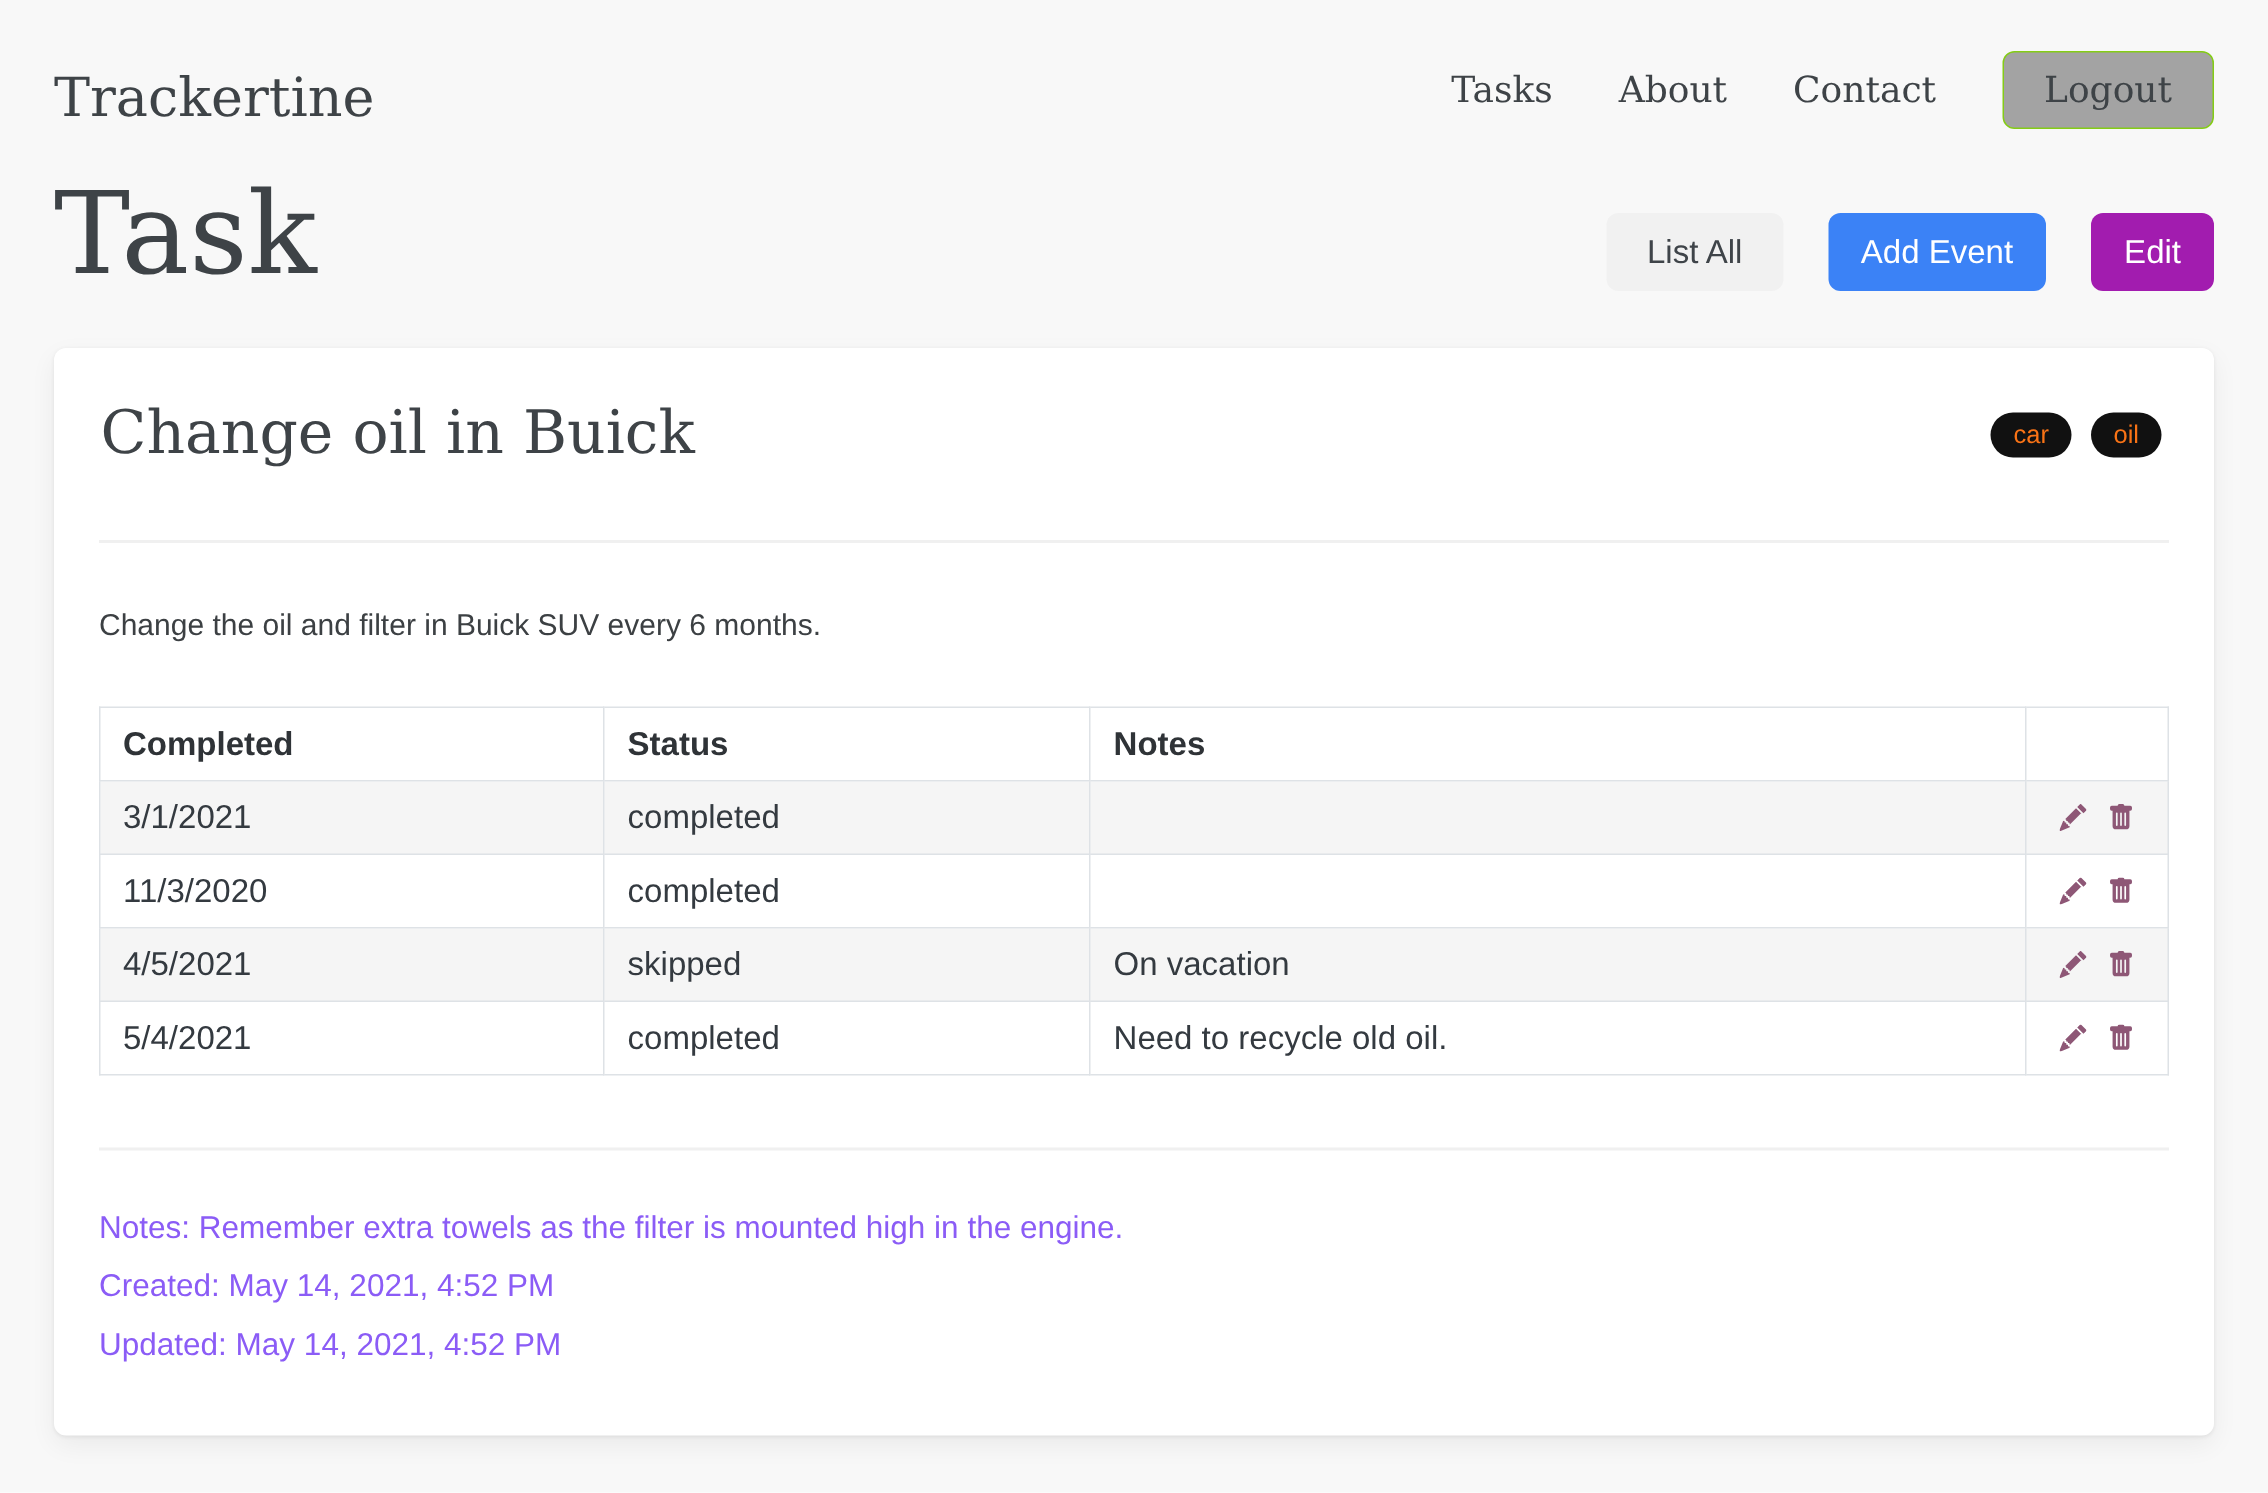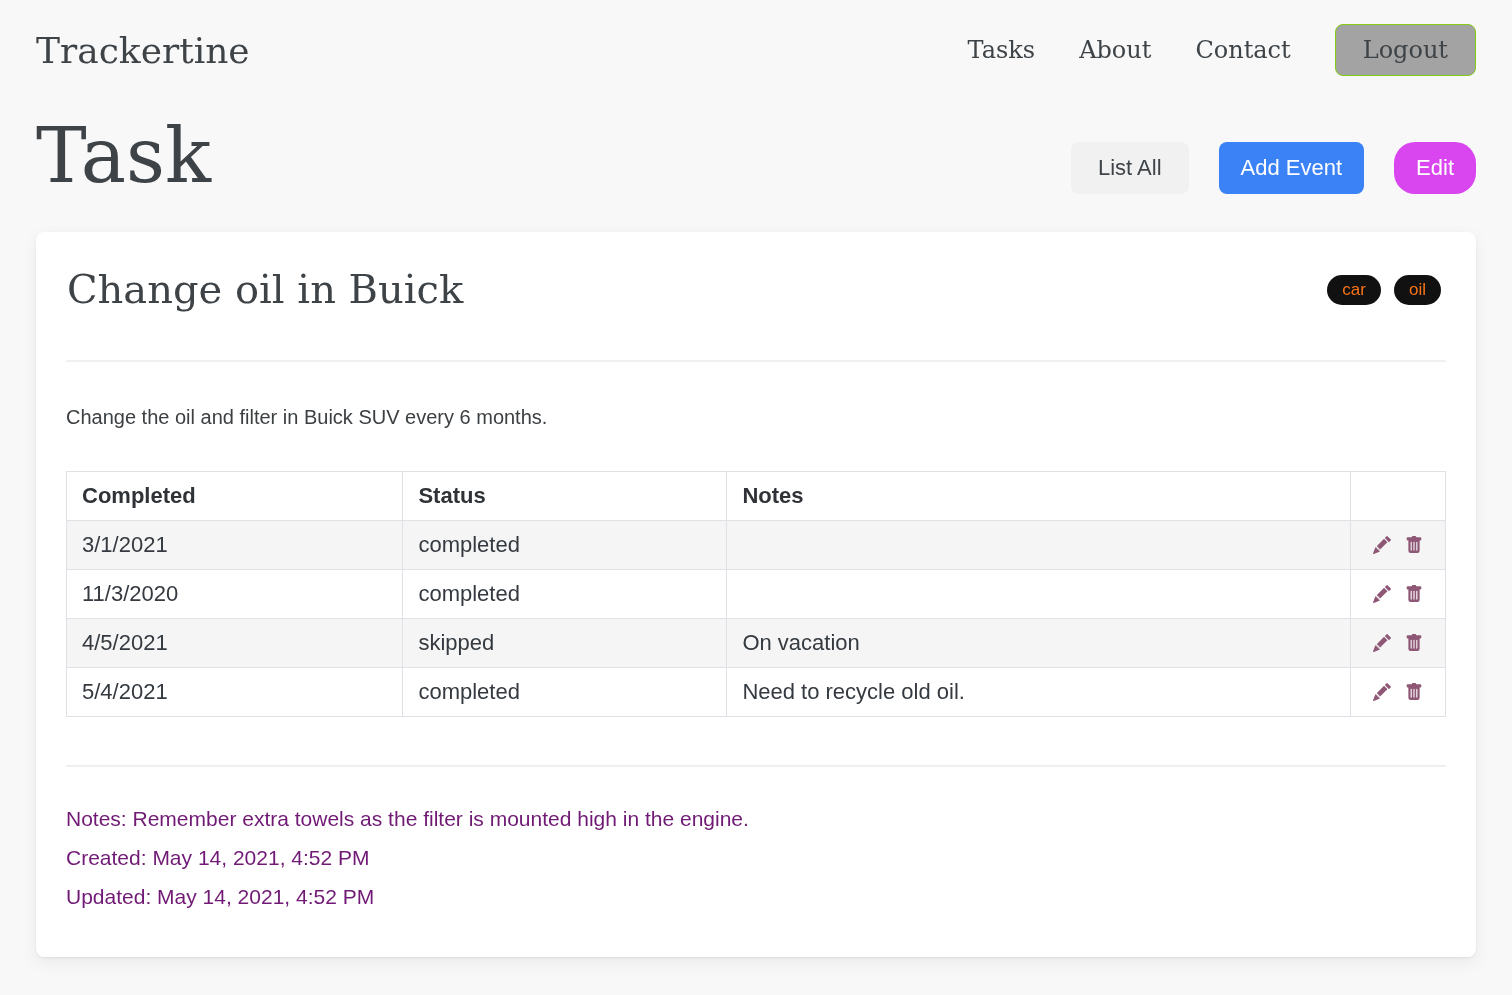--- a/index.html
+++ b/index.html
@@ -7,21 +7,21 @@
   body {
     background: #f8f8f8;
     font-family: "Liberation Sans", sans-serif;
     color: #3c4043;
   }
   .serif { font-family: "DejaVu Serif", "Liberation Serif", serif; font-weight: 400; }
 
   
   .topbar {
     display: flex;
-    align-items: center;
+    align-items: flex-end;
     justify-content: space-between;
     padding: 14px 36px 0 36px;
     height: 86px;
   }
   .brand {
     font-size: 36px;
     color: #3e4347;
     cursor: pointer;
   }
   .nav {
@@ -146,21 +146,21 @@
     cursor: pointer;
     padding: 0 7px;
     vertical-align: middle;
   }
   .icon-btn svg { width: 18px; height: 18px; display: inline-block; }
 
   
   .footer { margin-top: 40px; }
   .footer p {
     font-size: 21px;
-    color: #701a75;
+    color: #8b5cf6;
     margin-bottom: 15px;
   }
   .footer p:last-child { margin-bottom: 0; }
 </style>
 </head>
 <body>
 
 <header class="topbar">
   <div class="brand serif">Trackertine</div>
   <nav class="nav">
@@ -169,21 +169,21 @@
     <a class="nav-link serif">Contact</a>
     <button class="logout-btn serif">Logout</button>
   </nav>
 </header>
 
 <div class="title-row">
   <h1 class="page-title serif">Task</h1>
   <div class="actions">
     <button class="btn btn-light">List All</button>
     <button class="btn btn-accent accent-bg" style="background: #3b82f6;">Add Event</button>
-    <button class="btn btn-accent accent-bg" style="background: #d946ef; border-radius: 21px;">Edit</button>
+    <button class="btn btn-accent accent-bg" style="background: #a21caf;">Edit</button>
   </div>
 </div>
 
 <section class="card">
 
   <div class="card-title-row">
     <h2 class="card-title serif">Change oil in Buick</h2>
     <div class="tags">
       <span class="tag">car</span>
       <span class="tag">oil</span>

